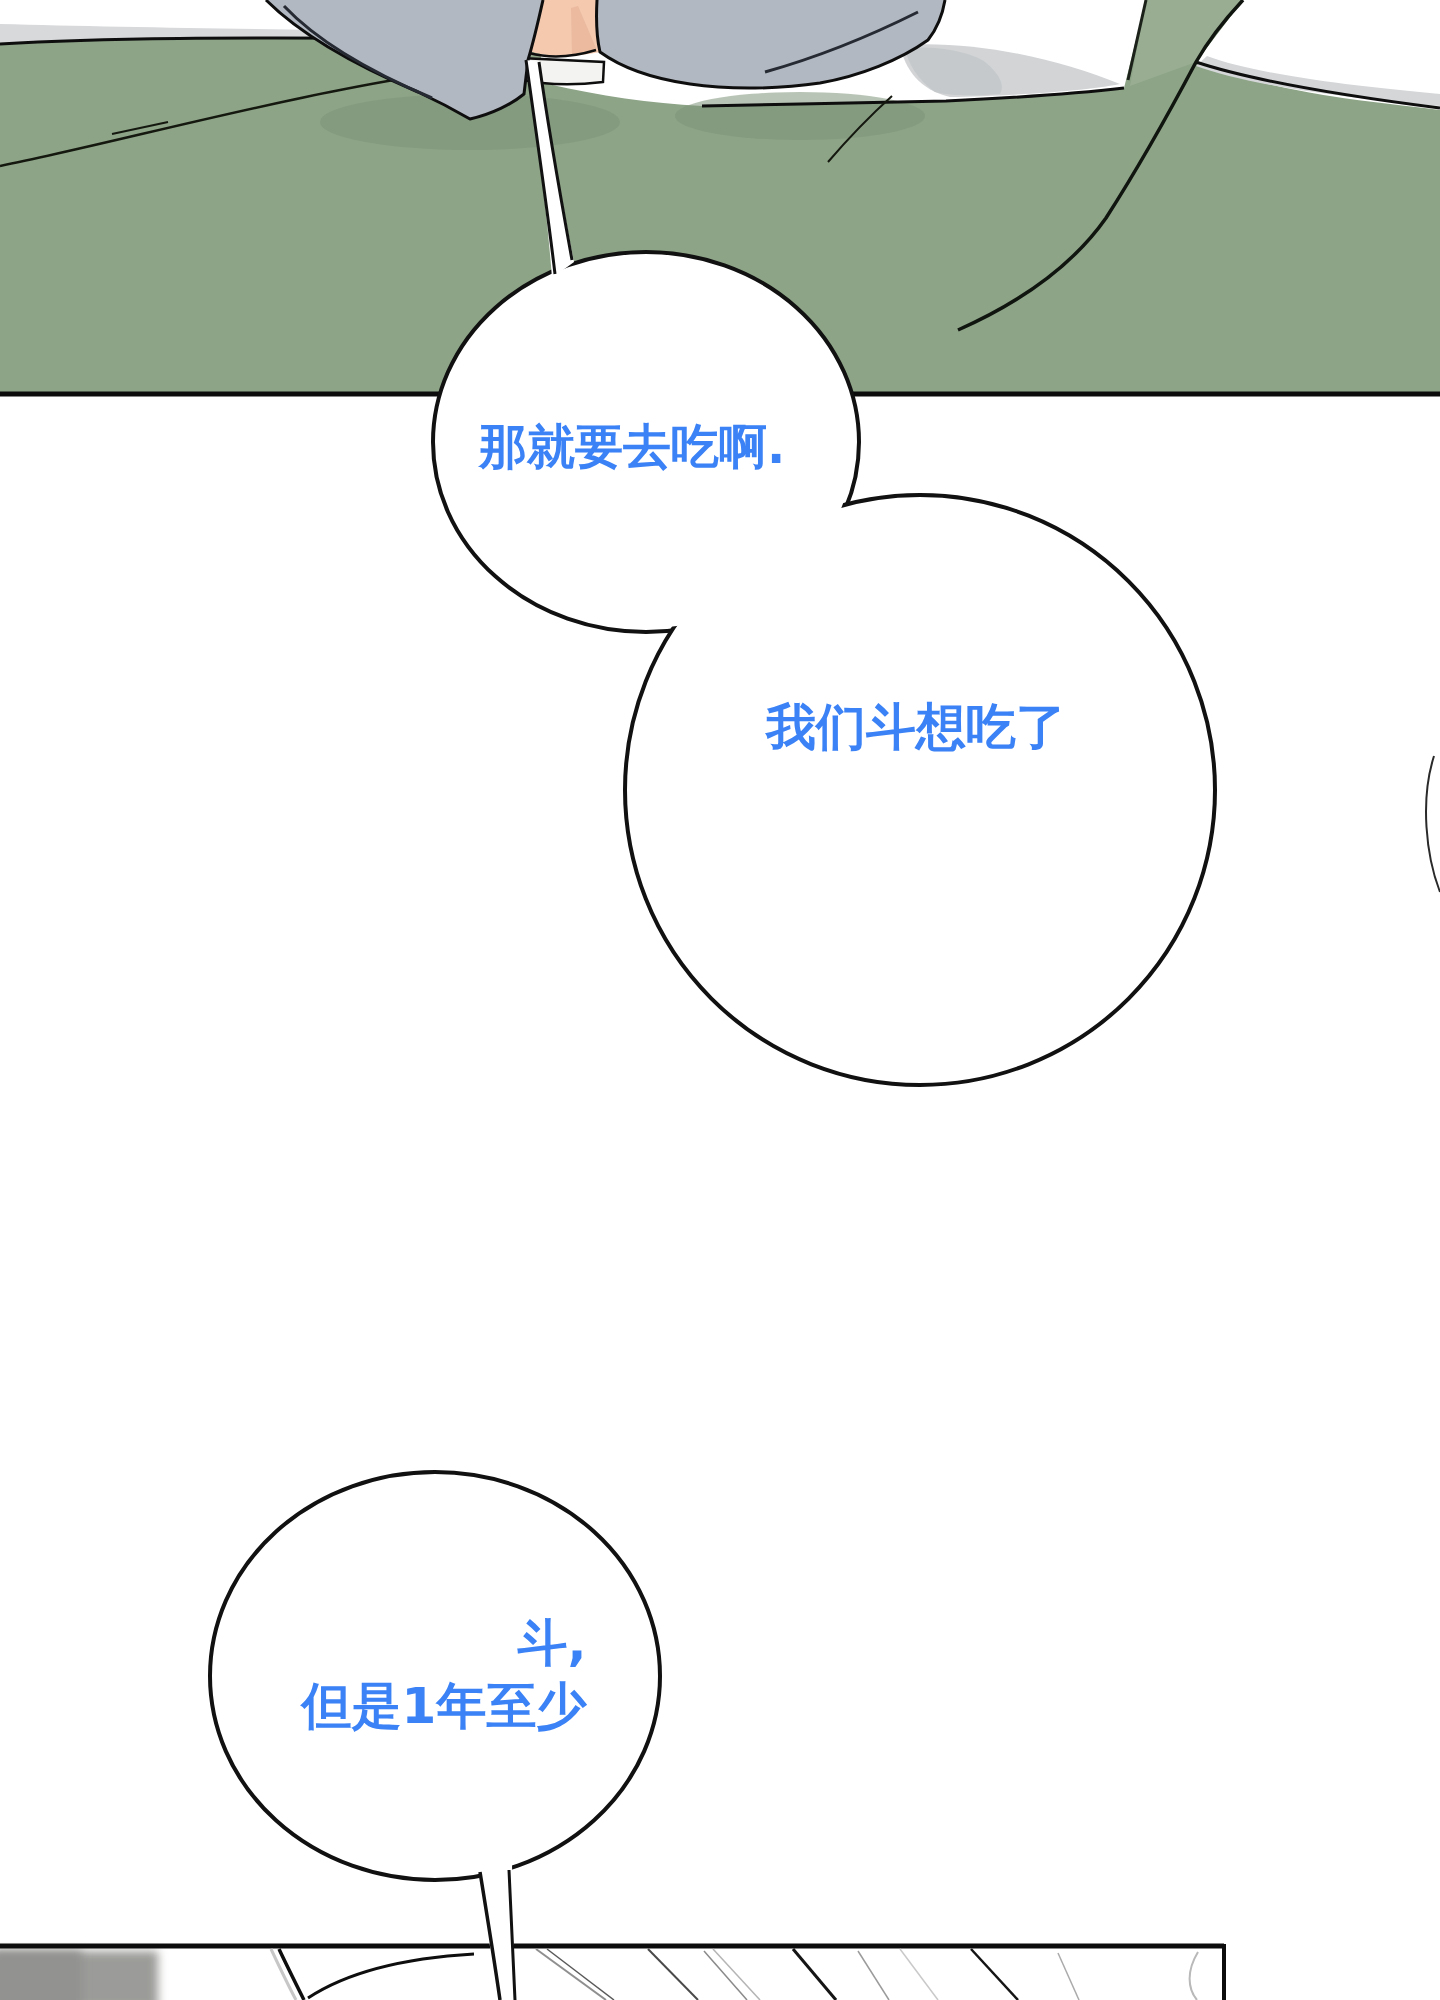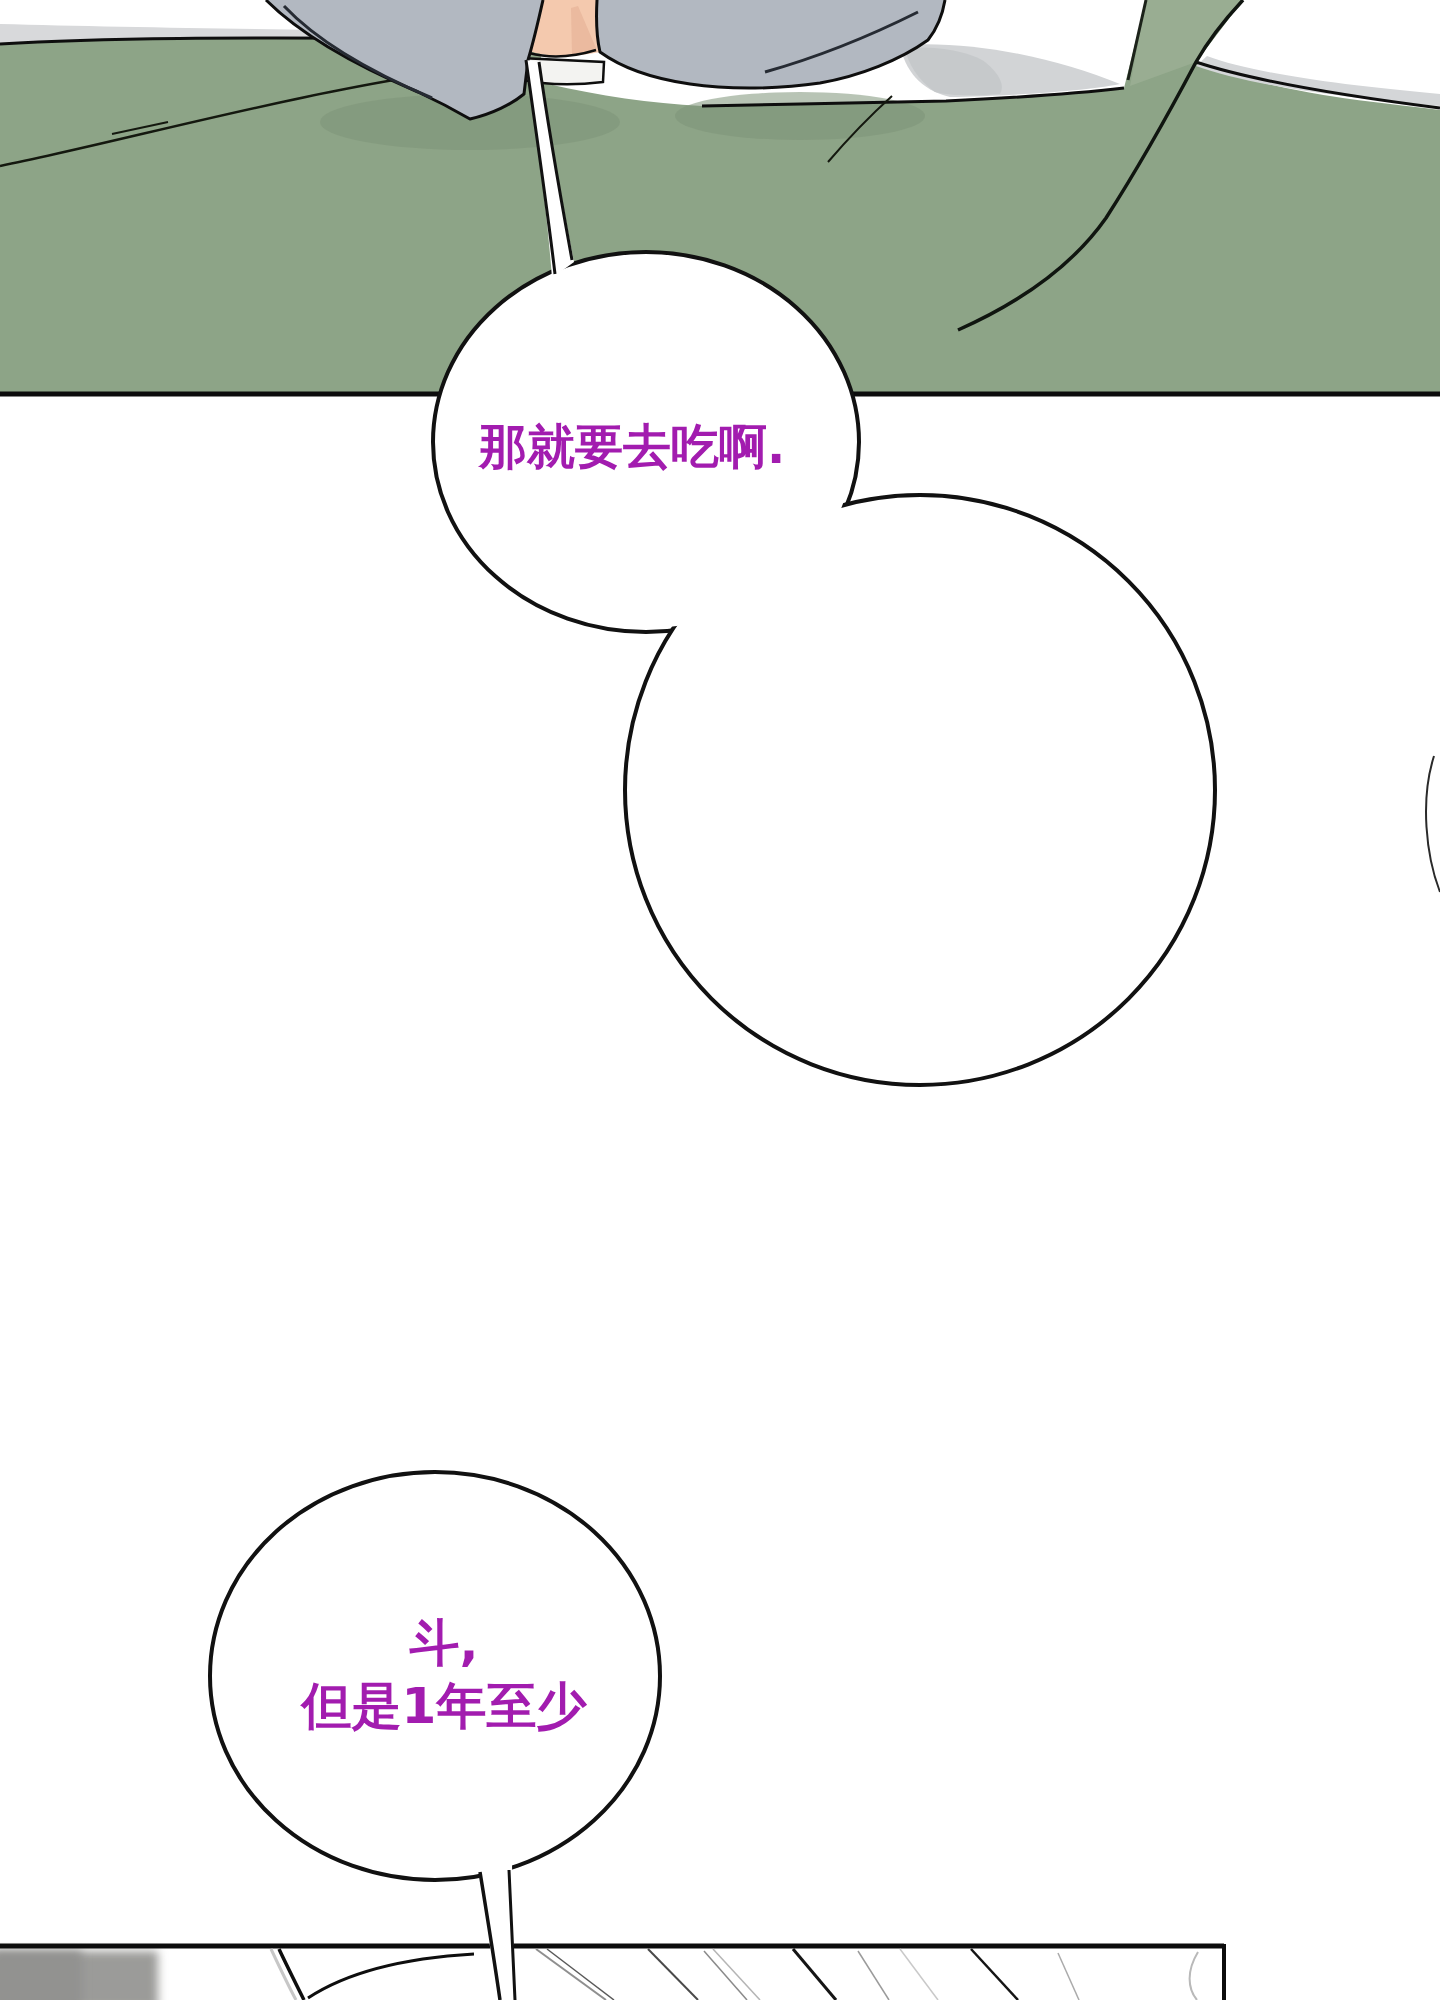--- a/index.html
+++ b/index.html
@@ -7,22 +7,22 @@
     position:relative;
     width:1440px;height:2000px;
     background:#ffffff;
     overflow:hidden;
     font-family:"DejaVu Sans", sans-serif;
   }
   .art{position:absolute;left:0;top:0;width:1440px;height:2000px;}
   .bubble-text{
     position:absolute;
     transform:translateX(-50%);
-    text-align:center;
-    color:#a21caf;
+    text-align:right;
+    color:#3b82f6;
     font-weight:700;
     font-size:50px;
     line-height:63px;
     letter-spacing:0px;
     white-space:nowrap;
   }
   .bubble-text.small{font-size:48px;line-height:60px;}
 </style>
 </head>
 <body>
@@ -128,20 +128,21 @@
       <ellipse cx="435" cy="1676" rx="225" ry="204" fill="#ffffff" stroke="#111111" stroke-width="4"></ellipse>
       <path d="M478,1866 L512,1864 L515,2000 L498,2000 Z" fill="#ffffff"></path>
       <path d="M480,1872 C487,1915 494,1958 500,2000" fill="none" stroke="#111111" stroke-width="3.5"></path>
       <path d="M509,1870 C511,1914 513,1957 515,2000" fill="none" stroke="#111111" stroke-width="3"></path>
     </g>
   </svg>
 
   <div class="bubble-text small" style="left:632px; top:416px;">那就要去吃啊.</div>
 
   <div class="bubble-text" style="left:916px; top:696px;">
+    <div>我们斗想吃了</div>
   </div>
 
   <div class="bubble-text" style="left:444px; top:1612px;">
     <div>斗,</div>
     <div>但是1年至少</div>
   </div>
 
 </div>
 
 </body></html>

